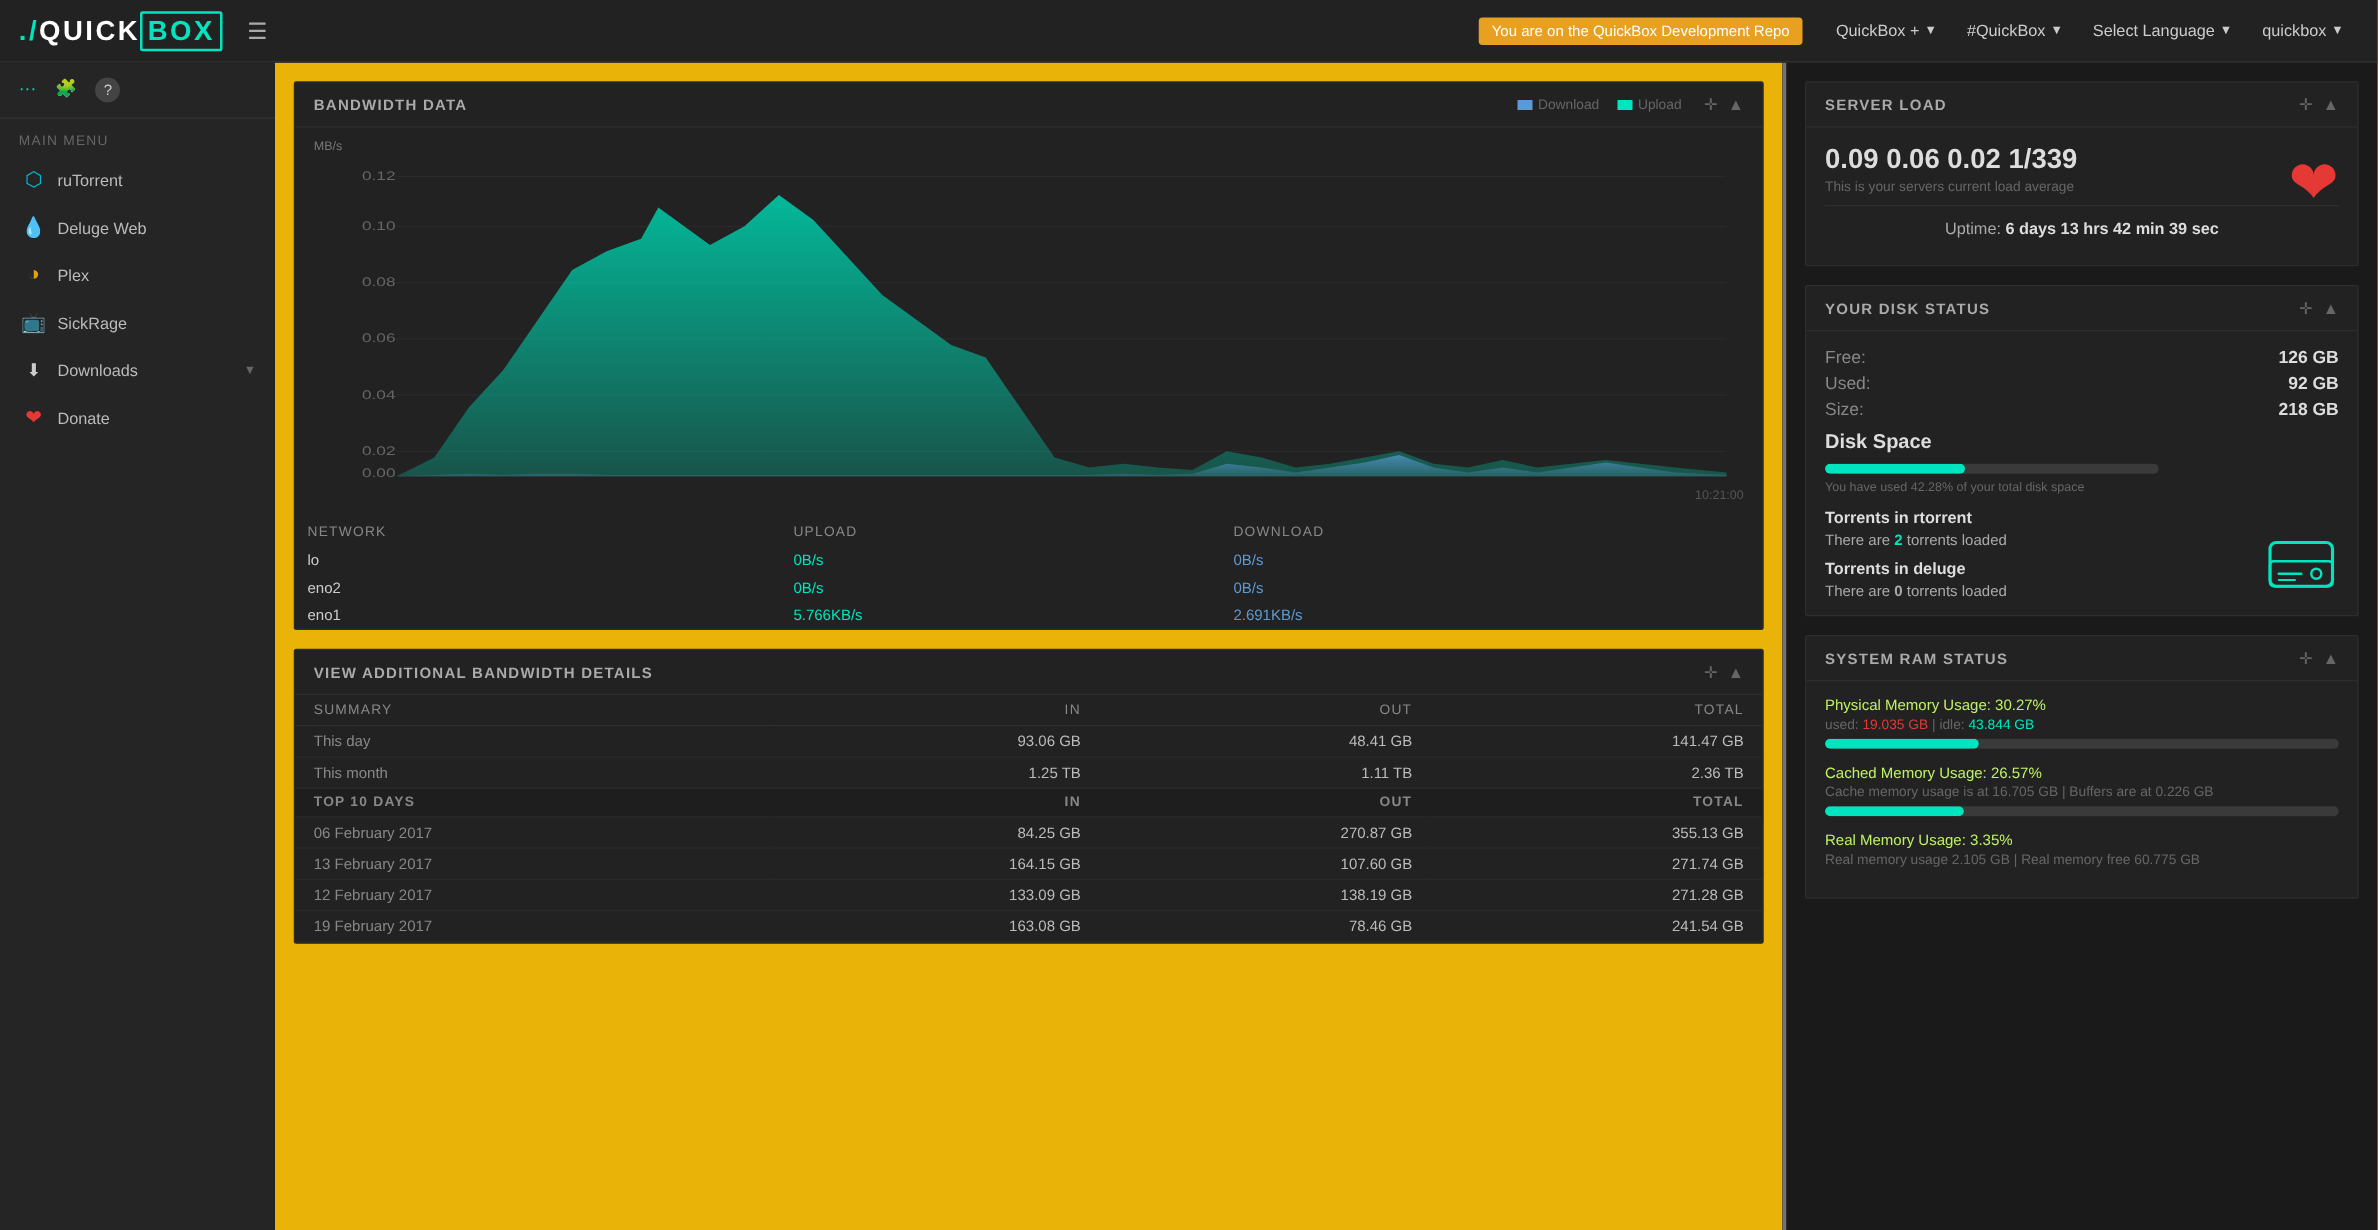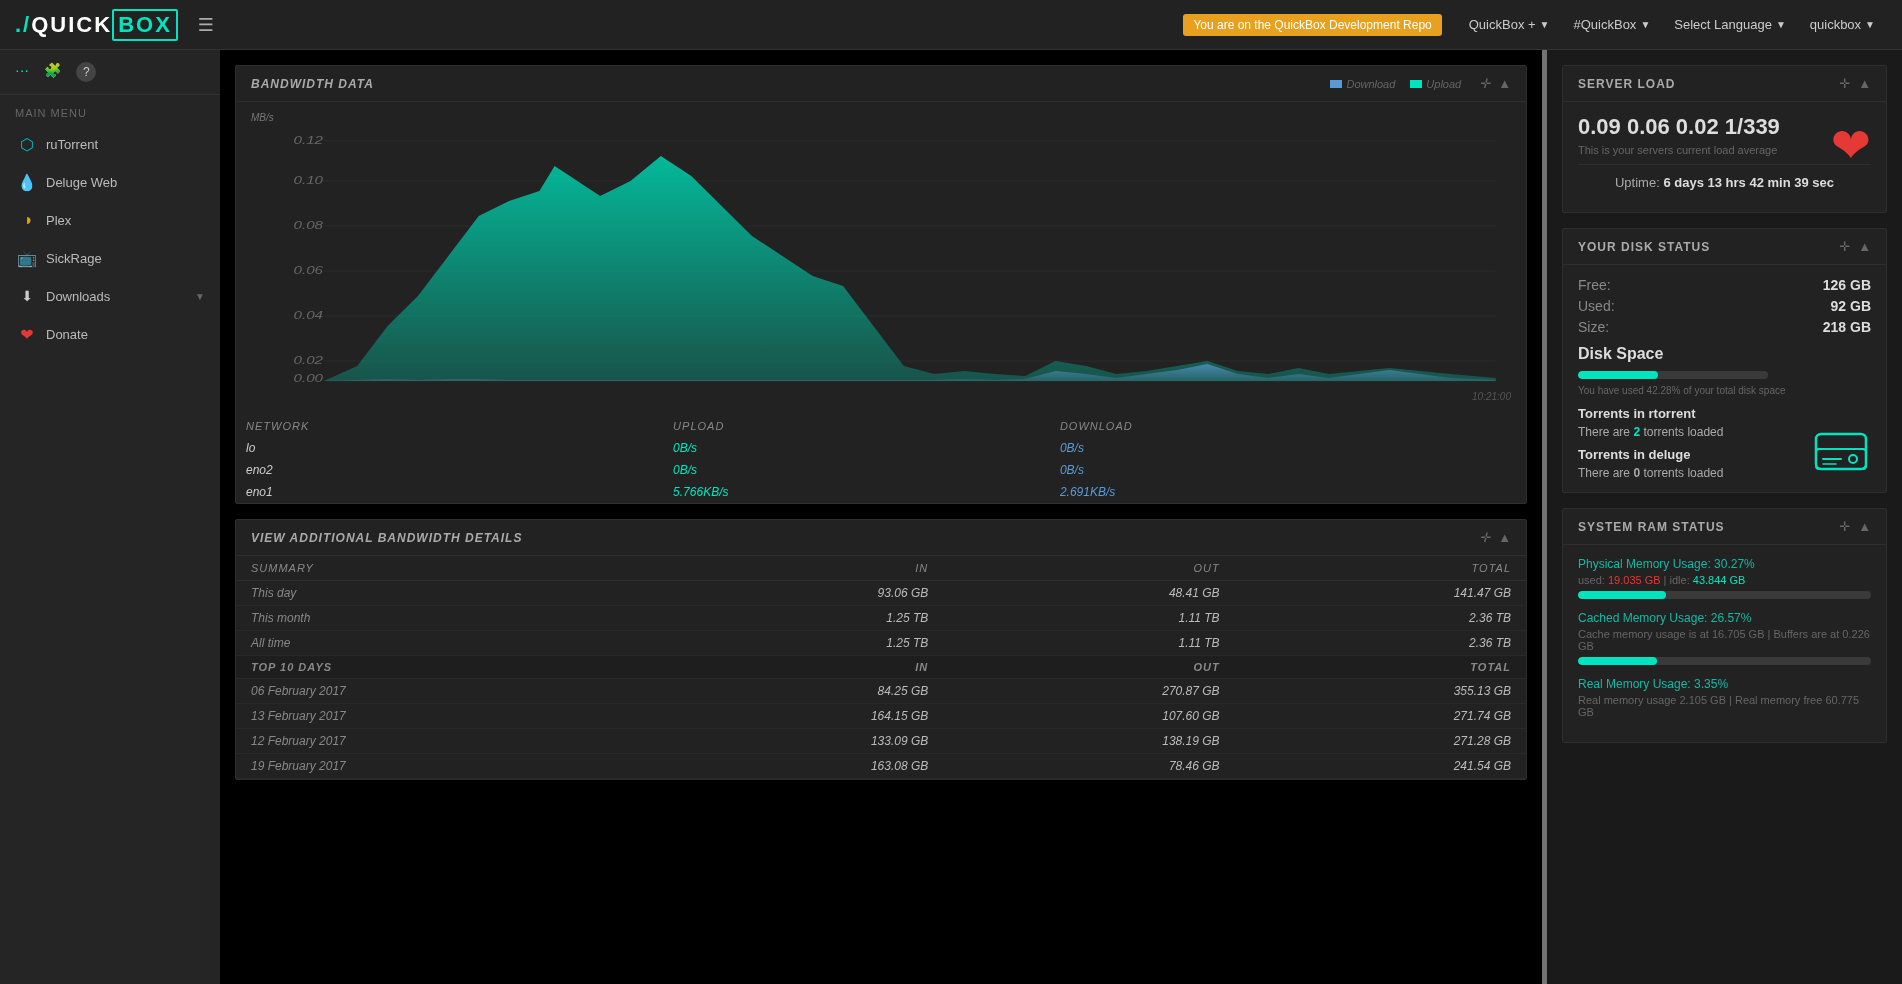--- a/index.html
+++ b/index.html
@@ -102,29 +102,28 @@
     
     .content-area {
       flex: 1;
       display: flex;
       overflow: hidden;
     }
     .main-content {
       flex: 1;
       padding: 15px;
       overflow-y: auto;
-      background: #000000;
-      font-style: italic;
+      background: #eab308;
     }
     .right-panel {
-      width: 360px;
+      width: 476px;
       padding: 15px;
       overflow-y: auto;
       background: #1a1a1a;
-      border-left: 5px solid #737373;
+      border-left: 3px solid #737373;
       flex-shrink: 0;
     }
 
     
     .widget {
       background: #222;
       border: 1px solid #2e2e2e;
       margin-bottom: 15px;
       border-radius: 2px;
     }
@@ -287,21 +286,21 @@
 
     
     .torrent-section { margin-top: 10px; }
     .torrent-label { font-weight: bold; color: #ddd; font-size: 13px; margin-bottom: 4px; }
     .torrent-text { font-size: 12px; color: #aaa; }
     .torrent-count { color: #00e5c0; font-weight: bold; }
     .torrent-count-zero { color: #aaa; font-weight: bold; }
 
     
     .ram-section { margin-bottom: 12px; }
-    .ram-label { font-size: 12px; color: #14b8a6; margin-bottom: 3px; }
+    .ram-label { font-size: 12px; color: #bef264; margin-bottom: 3px; }
     .ram-sub { font-size: 11px; color: #666; margin-bottom: 5px; }
     .ram-used { color: #e53935; }
     .ram-idle { color: #00e5c0; }
 
     
     .chart-timestamp {
       text-align: right;
       font-size: 10px;
       color: #555;
       padding-right: 15px;
@@ -489,26 +488,20 @@
               <td>93.06 GB</td>
               <td>48.41 GB</td>
               <td>141.47 GB</td>
             </tr>
             <tr>
               <td>This month</td>
               <td>1.25 TB</td>
               <td>1.11 TB</td>
               <td>2.36 TB</td>
             </tr>
-            <tr>
-              <td>All time</td>
-              <td>1.25 TB</td>
-              <td>1.11 TB</td>
-              <td>2.36 TB</td>
-            </tr>
             <tr class="section-header">
               <td>TOP 10 DAYS</td>
               <td>IN</td>
               <td>OUT</td>
               <td>TOTAL</td>
             </tr>
             <tr>
               <td>06 February 2017</td>
               <td>84.25 GB</td>
               <td>270.87 GB</td>

